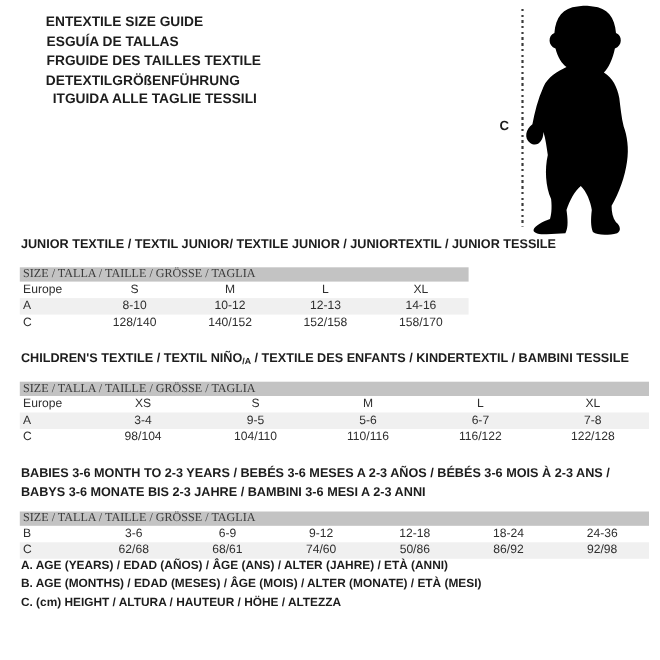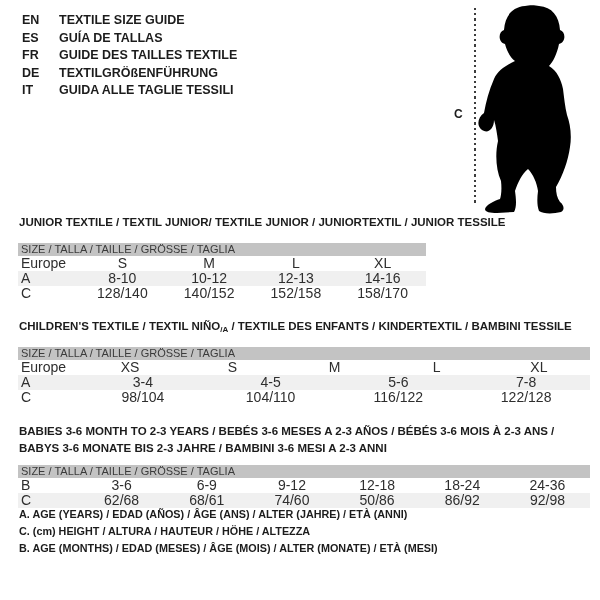--- a/index.html
+++ b/index.html
@@ -3,42 +3,42 @@
 <meta charset="utf-8">
 <style>
   html,body{margin:0;padding:0;background:#fff;}
   .canvas{
     position:relative;width:600px;height:600px;background:#ffffff;
     font-family:"Liberation Sans",sans-serif;color:#1c1c1c;overflow:hidden;
   }
   
   .lang-block{position:absolute;left:22px;top:12px;}
   .lang-row{display:flex;height:17.6px;line-height:17.6px;font-size:12.5px;font-weight:bold;}
-  .lang-code{width:37px;}
+  .lang-code{width:37px;text-align:right;}
   .lang-title{white-space:nowrap;}
   
   .height-line{
     position:absolute;left:474px;top:8px;width:2px;height:198px;
     background:repeating-linear-gradient(to bottom,#3c3c3c 0 2.2px,transparent 2.2px 5.2px);
   }
   .fig-label{position:absolute;left:454px;top:107px;font-size:12px;font-weight:600;}
   .sil{position:absolute;left:470px;top:0;width:110px;height:215px;}
   
   .sec-title{position:absolute;left:19px;font-size:11.5px;font-weight:bold;white-space:nowrap;}
   .st1{top:216px;}
   .st2{top:320px;}
   .st3{top:423px;line-height:17px;}
   .sub{font-size:8px;vertical-align:-2px;}
   
   .tbl{position:absolute;left:18px;}
   .t1{top:243px;width:408px;}
   .t2{top:347px;width:572px;}
   .t3{top:465px;width:572px;}
-  .thead{height:13px;line-height:13px;background:#c3c3c3;color:#3b3b3b;font-size:11px;padding-left:3px;}
-  .trow{display:flex;height:15px;line-height:15px;font-size:14px;color:#2e2e2e;}
+  .thead{height:13px;line-height:13px;background:#c3c3c3;color:#3b3b3b;font-size:11px;padding-left:3px;font-family:Liberation Serif, serif;}
+  .trow{display:flex;height:15px;line-height:15px;font-size:11px;color:#2e2e2e;}
   .trow.shaded{background:#f0f0f0;}
   .tlabel{width:58px;padding-left:3px;}
   .tcell{flex:1;text-align:center;}
   
   .legend{position:absolute;left:19px;top:506px;}
   .legend-line{height:17px;line-height:17px;font-size:10.8px;font-weight:bold;white-space:nowrap;}
 </style>
 </head>
 <body>
 
@@ -136,28 +136,30 @@
       <span class="tlabel">Europe</span>
       <span class="tcell">XS</span>
       <span class="tcell">S</span>
       <span class="tcell">M</span>
       <span class="tcell">L</span>
       <span class="tcell">XL</span>
     </div>
     <div class="trow shaded">
       <span class="tlabel">A</span>
       <span class="tcell">3-4</span>
-      <span class="tcell">4-5</span>
+      <span class="tcell">9-5</span>
       <span class="tcell">5-6</span>
+      <span class="tcell">6-7</span>
       <span class="tcell">7-8</span>
     </div>
     <div class="trow">
       <span class="tlabel">C</span>
       <span class="tcell">98/104</span>
       <span class="tcell">104/110</span>
+      <span class="tcell">110/116</span>
       <span class="tcell">116/122</span>
       <span class="tcell">122/128</span>
     </div>
   </div>
 
   <div class="sec-title st3">
     <div>BABIES 3-6 MONTH TO 2-3 YEARS / BEBÉS 3-6 MESES A 2-3 AÑOS / BÉBÉS 3-6 MOIS À 2-3 ANS /</div>
     <div>BABYS 3-6 MONATE BIS 2-3 JAHRE / BAMBINI 3-6 MESI A 2-3 ANNI</div>
   </div>
   <div class="tbl t3">
@@ -177,17 +179,17 @@
       <span class="tcell">68/61</span>
       <span class="tcell">74/60</span>
       <span class="tcell">50/86</span>
       <span class="tcell">86/92</span>
       <span class="tcell">92/98</span>
     </div>
   </div>
 
   <div class="legend">
     <div class="legend-line">A. AGE (YEARS) / EDAD (AÑOS) / ÂGE (ANS) / ALTER (JAHRE) / ETÀ (ANNI)</div>
+    <div class="legend-line">B. AGE (MONTHS) / EDAD (MESES) / ÂGE (MOIS) / ALTER (MONATE) / ETÀ (MESI)</div>
     <div class="legend-line">C. (cm) HEIGHT / ALTURA / HAUTEUR / HÖHE / ALTEZZA</div>
-    <div class="legend-line">B. AGE (MONTHS) / EDAD (MESES) / ÂGE (MOIS) / ALTER (MONATE) / ETÀ (MESI)</div>
   </div>
 
 </div>
 
 </body></html>

